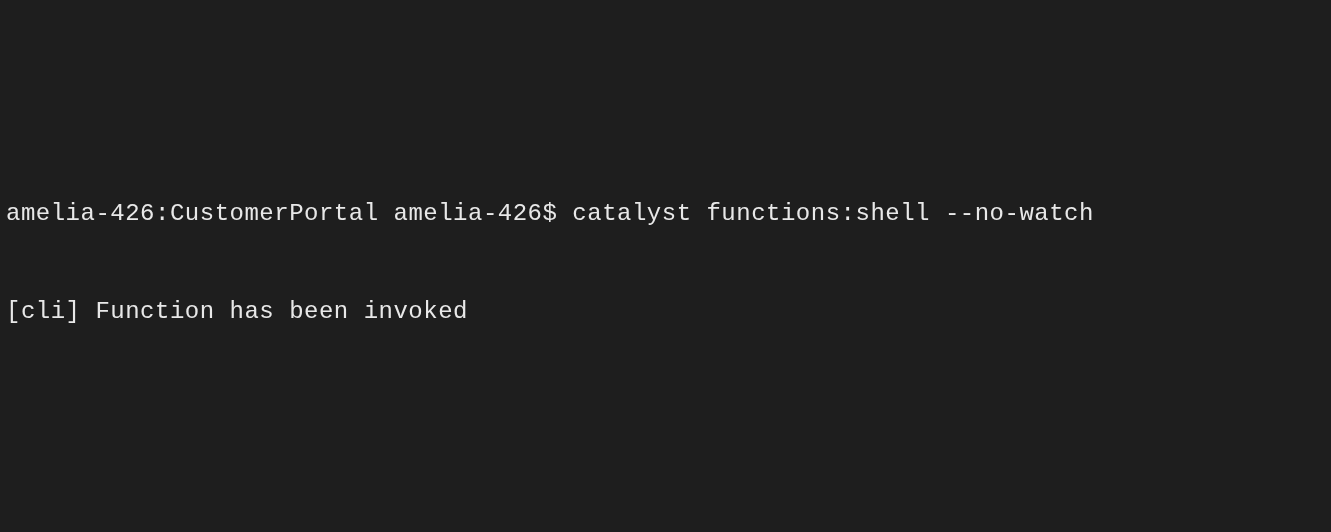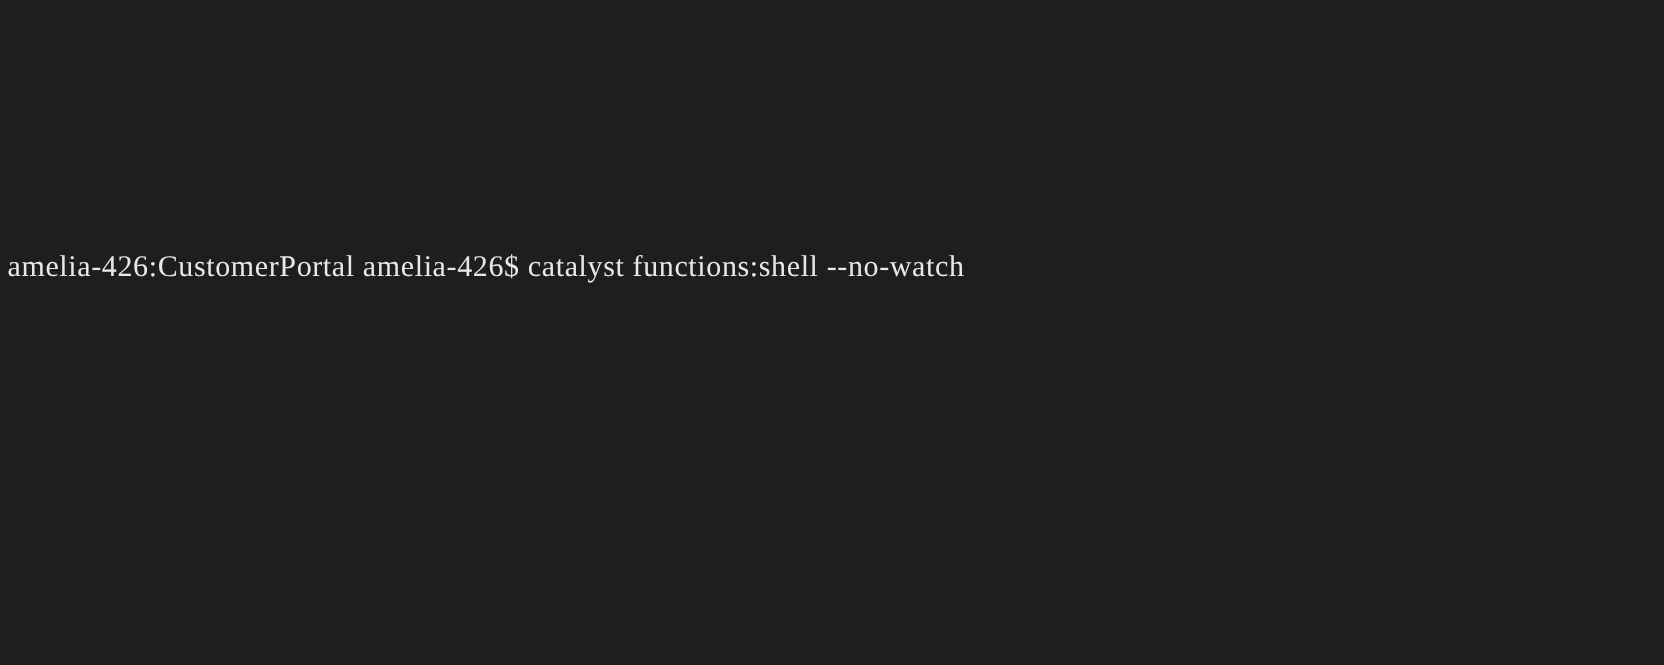--- a/index.html
+++ b/index.html
@@ -19,21 +19,20 @@
       overflow: hidden;
       white-space: pre;
       letter-spacing: 0.5px;
     }
     .terminal {
       width: 100%;
       height: 100%;
     }
     .line {
       display: block;
-      font-family: Liberation Serif, serif;
     }
     .prompt-host {
       color: #e8e8e8;
     }
     .prompt-user {
       color: #e8e8e8;
     }
     .prompt-dollar {
       color: #e8e8e8;
     }
@@ -44,20 +43,21 @@
       color: #e8e8e8;
     }
   </style>
 </head>
 <body>
 
 
 
 <div class="terminal">
   <div class="line"><span class="prompt-host">amelia-426</span><span>:</span><span class="prompt-host">CustomerPortal</span><span> </span><span class="prompt-user">amelia-426</span><span class="prompt-dollar">$</span><span> </span><span class="command">catalyst functions:shell --no-watch</span></div>
+  <div class="line output">[cli] Function has been invoked</div>
   <div class="line output"></div>
   
   <div class="line output"></div>
   
   <div class="line output"></div>
   
   <div class="line output"></div>
   
   
   

